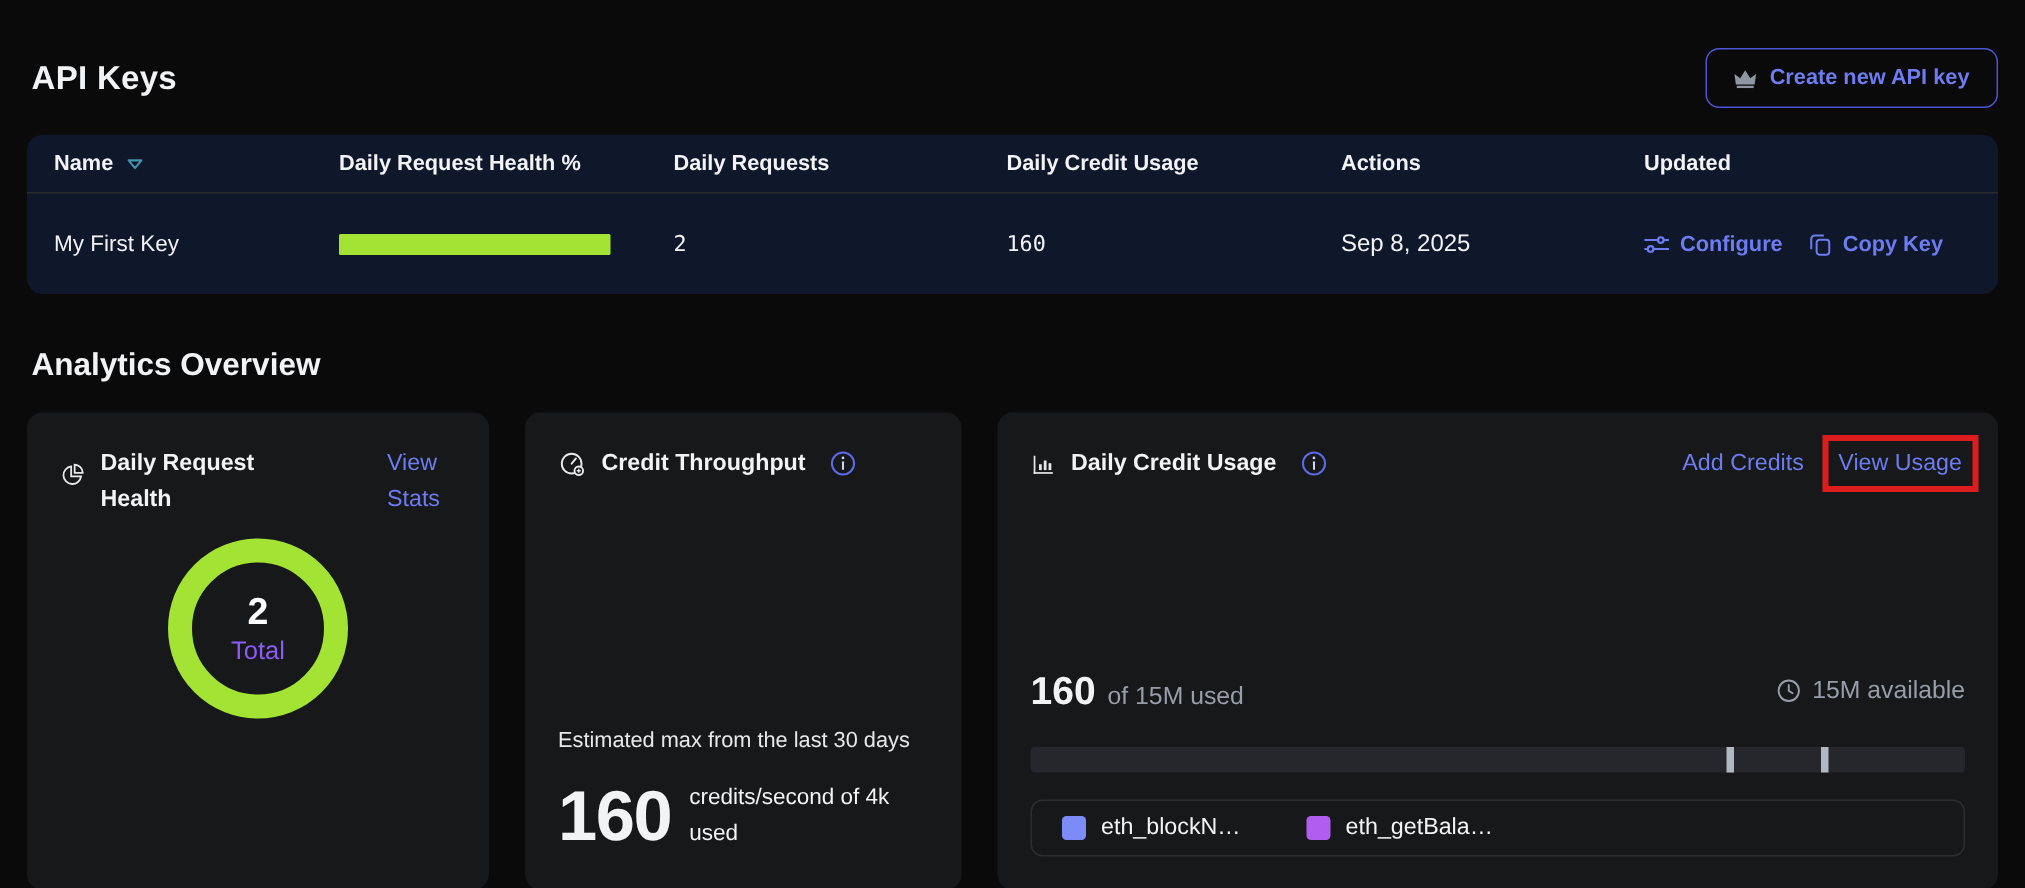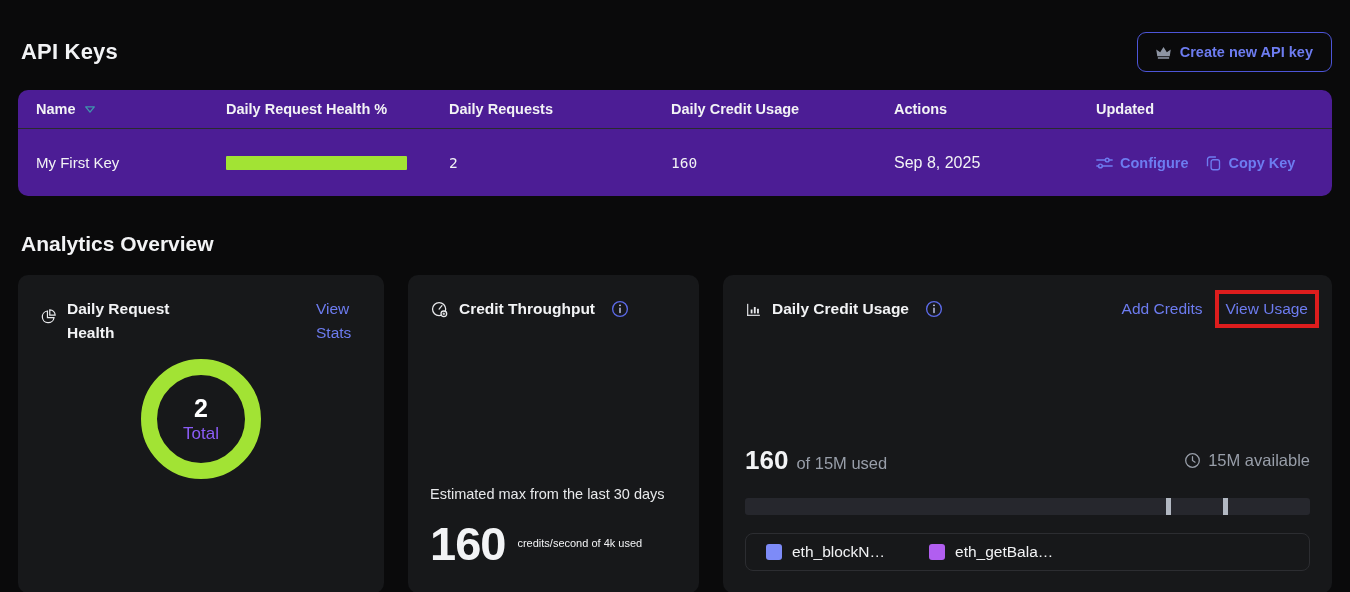--- a/index.html
+++ b/index.html
@@ -6,38 +6,38 @@
   html,body { width:1350px; height:592px; background:#0a0a0b; font-family:"Liberation Sans", sans-serif; color:#f2f3f5; overflow:hidden; }
   .wrap { padding:0 18px; }
 
   
   .top-row { display:flex; justify-content:space-between; align-items:center; padding:32px 0 18px 3px; }
   .page-title { font-size:22px; font-weight:700; letter-spacing:.2px; }
   .create-btn { display:flex; align-items:center; gap:9px; border:1px solid #4d55d8; background:transparent; border-radius:9px; padding:11px 18px; cursor:pointer; }
   .create-btn .label { color:#6d7cf0; font-size:14.5px; font-weight:600; }
 
   
-  .table { background:#4c1d95; border-radius:10px; overflow:hidden; }
+  .table { background:#0f172a; border-radius:10px; overflow:hidden; }
   .tgrid { display:grid; grid-template-columns:190px 223px 222px 223px 202px 1fr; align-items:center; }
   .thead { height:39px; border-bottom:1px solid #2a2b2f; }
   .thead .cell { font-size:14.5px; font-weight:700; color:#f2f3f5; }
   .trow { height:67px; }
   .cell { padding-left:18px; }
   .cell.first { display:flex; align-items:center; gap:8px; }
   .cell-name { font-size:15px; }
   .mono { font-family:"DejaVu Sans Mono", monospace; font-size:14.5px; }
   .health-bar { width:181px; height:14px; background:#a2e334; border-radius:1px; }
   .actions { display:flex; align-items:center; gap:18px; }
   .action-link { display:flex; align-items:center; gap:7px; color:#6d7cf0; font-size:14.5px; font-weight:600; cursor:pointer; text-decoration:none; }
 
   
   .analytics-title { font-size:21px; font-weight:700; padding:36px 0 19px 3px; }
   .cards { display:flex; gap:24px; }
   .card { background:#17181a; border-radius:10px; height:318px; padding:22px; display:flex; flex-direction:column; }
-  .card1 { width:366px; }
+  .card1 { width:308px; }
   .card2 { width:291px; }
   .card3 { flex:1; }
   .card-head { display:flex; align-items:flex-start; gap:10px; }
   .card-title { font-size:15.5px; font-weight:700; line-height:1.55; }
   .ilink { color:#6d7cf0; font-size:15.5px; font-weight:400; cursor:pointer; text-decoration:none; line-height:1.55; }
 
   
   .card1 .card-title { max-width:118px; }
   .card1 .head-link { margin-left:auto; width:46px; }
   .donut-wrap { display:flex; justify-content:center; margin-top:14px; }
@@ -45,21 +45,21 @@
   .donut .num { font-size:25px; font-weight:700; color:#fff; }
   .donut .lbl { font-size:17px; color:#8b5cf6; margin-top:1px; }
   .legend-box { border:1px solid #2c2d31; border-radius:8px; padding:12px 16px; margin-top:14px; display:flex; flex-direction:column; gap:10px; }
   .legend-item { display:flex; align-items:center; gap:10px; font-size:15.5px; }
   .sq { width:16px; height:16px; border-radius:3px; flex:none; }
 
   
   .ct-sub { font-size:14.5px; color:#e7e8ea; margin-bottom:14px; }
   .big-row { display:flex; align-items:center; gap:12px; }
   .big-num { font-size:47px; font-weight:700; letter-spacing:-1px; }
-  .big-suffix { font-size:11px; line-height:1.55; max-width:165px; color:#f2f3f5; }
+  .big-suffix { font-size:15px; line-height:1.55; max-width:165px; color:#f2f3f5; }
   .spacer { flex:1; }
 
   
   .card3 .head-links { margin-left:auto; display:flex; align-items:center; gap:14px; }
   .red-annotation { border:4px solid #dd1d1d; padding:3px 7px; margin:-7px -9px -7px -2px; }
   .usage-row { display:flex; align-items:baseline; }
   .used-num { font-size:26px; font-weight:700; }
   .used-suffix { font-size:16.5px; color:#989ea9; margin-left:8px; }
   .available { margin-left:auto; display:flex; align-items:center; gap:7px; color:#989ea9; font-size:16.5px; }
   .bar-track { position:relative; margin-top:22px; height:17px; background:#26272d; border-radius:3px; }

